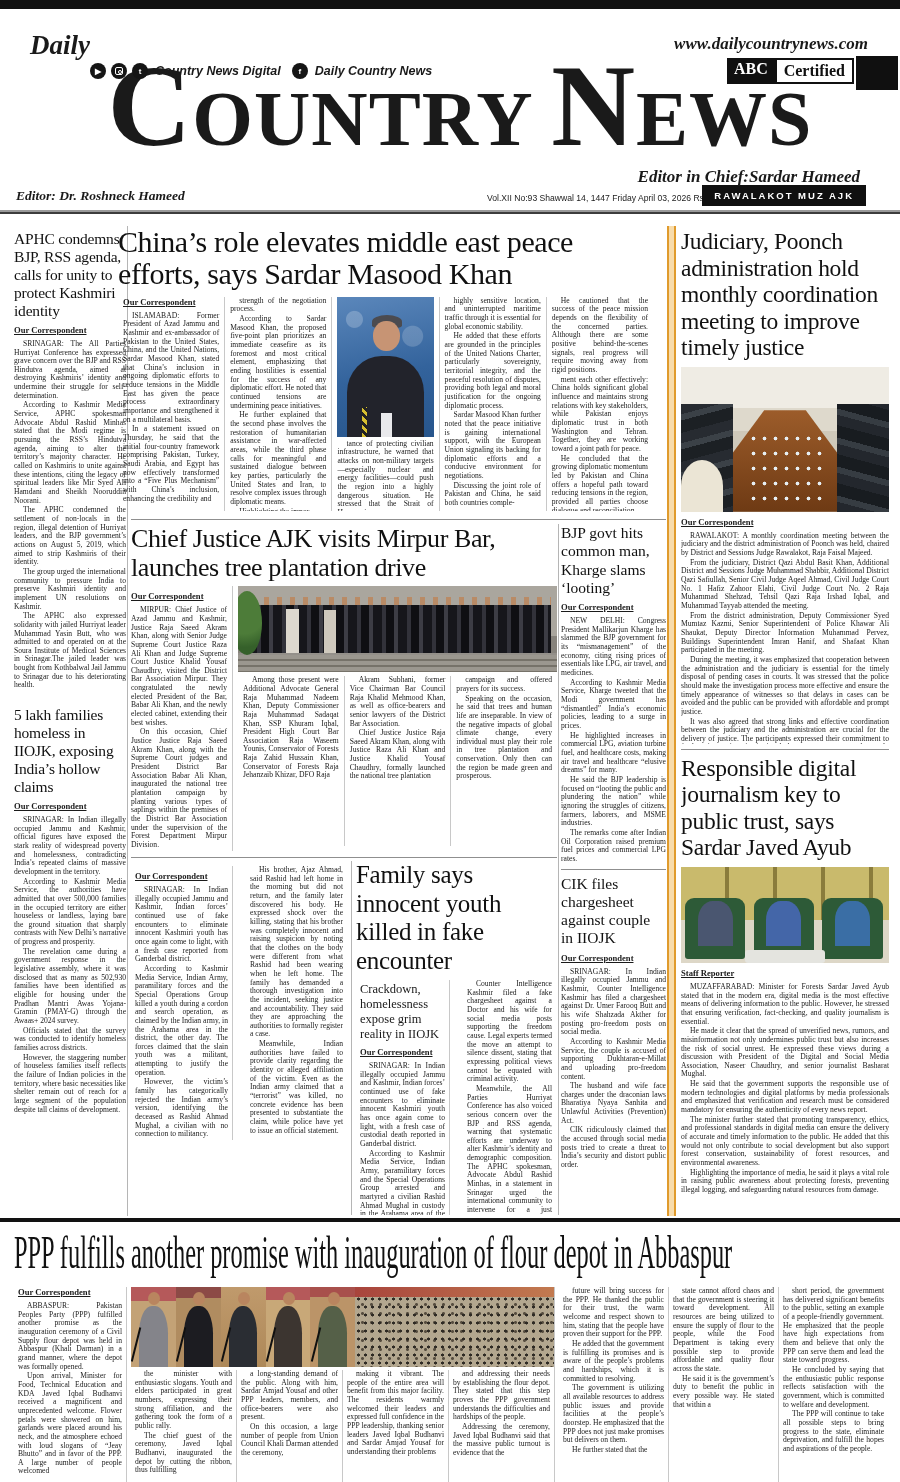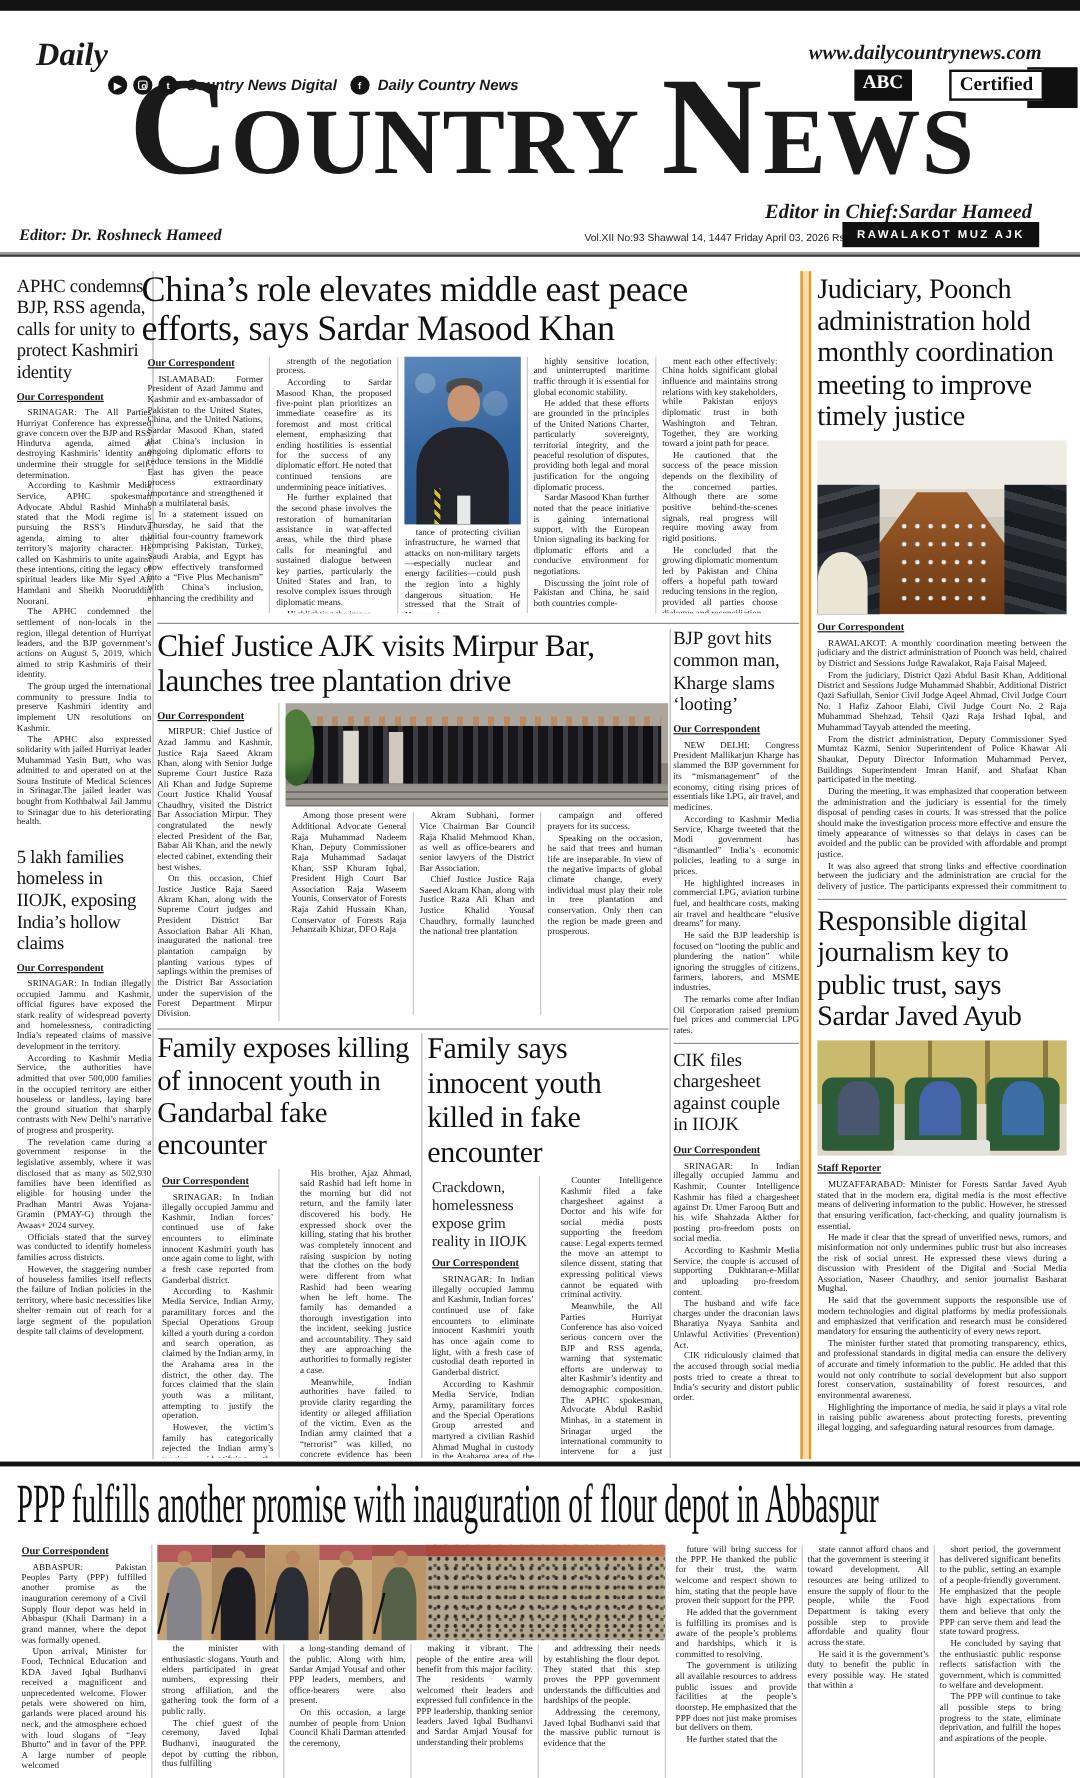--- a/index.html
+++ b/index.html
@@ -17,21 +17,21 @@
   .mast-title .ts { font-size:78px; }
   .social { position:absolute; left:90px; top:63px; display:flex; align-items:center; gap:5px; z-index:3; }
   .scirc { width:16px; height:16px; border-radius:50%; background:#151515; color:#fff;
            display:flex; align-items:center; justify-content:center; font-size:8px;
            font-family:"Liberation Sans", sans-serif; font-weight:bold; }
   .ig-glyph { width:8px; height:8px; border:1.3px solid #fff; border-radius:2px; position:relative; }
   .ig-glyph::after { content:""; position:absolute; left:2px; top:2px; width:2.4px; height:2.4px;
                      border:1px solid #fff; border-radius:50%; }
   .slabel { font-family:"Liberation Sans", sans-serif; font-weight:bold; font-style:italic;
             font-size:12.5px; margin:0 6px 0 2px; }
-  .abc-badge { position:absolute; right:30px; top:58px; display:flex; z-index:3;gap:31px; }
+  .abc-badge { position:absolute; right:46px; top:58px; display:flex; z-index:3; }
   .abc-a { background:#101010; color:#fff; font-size:16px; font-weight:bold; padding:2px 7px; }
   .abc-c { background:#fff; color:#101010; font-size:16px; font-weight:bold; padding:2px 7px;
            border:2.5px solid #101010; }
   .corner-block { position:absolute; right:2px; top:56px; width:42px; height:34px; background:#101010; }
   .editor-chief { position:absolute; right:40px; top:167px; font-size:17px; font-weight:bold; font-style:italic; z-index:3;}
   .editor { position:absolute; left:16px; top:188px; font-size:13.5px; font-weight:bold; font-style:italic; }
   .issue-line { position:absolute; left:487px; top:193px; font-size:8.6px;
                 font-family:"Liberation Sans", sans-serif; color:#222; }
   .region-box { position:absolute; right:34px; top:185px; background:#101010; color:#fff;
                 font-family:"Liberation Sans", sans-serif; font-weight:bold; font-size:9.5px;
@@ -263,22 +263,22 @@
             <p class="para">tance of protecting civilian infrastructure, he warned that attacks on non-military targets—especially nuclear and energy facilities—could push the region into a highly dangerous situation. He stressed that the Strait of Hormuz is a</p>
           </div>
       </div>
       <div class="ncol">
           <p class="para">highly sensitive location, and uninterrupted maritime traffic through it is essential for global economic stability.</p>
           <p class="para">He added that these efforts are grounded in the principles of the United Nations Charter, particularly sovereignty, territorial integrity, and the peaceful resolution of disputes, providing both legal and moral justification for the ongoing diplomatic process.</p>
           <p class="para">Sardar Masood Khan further noted that the peace initiative is gaining international support, with the European Union signaling its backing for diplomatic efforts and a conducive environment for negotiations.</p>
           <p class="para">Discussing the joint role of Pakistan and China, he said both countries comple-</p>
         </div>
       <div class="ncol">
+          <p class="para">He cautioned that the success of the peace mission depends on the flexibility of the concerned parties. Although there are some positive behind-the-scenes signals, real progress will require moving away from rigid positions.</p>
           <p class="para">ment each other effectively: China holds significant global influence and maintains strong relations with key stakeholders, while Pakistan enjoys diplomatic trust in both Washington and Tehran. Together, they are working toward a joint path for peace.</p>
-          <p class="para">He cautioned that the success of the peace mission depends on the flexibility of the concerned parties. Although there are some positive behind-the-scenes signals, real progress will require moving away from rigid positions.</p>
           <p class="para">He concluded that the growing diplomatic momentum led by Pakistan and China offers a hopeful path toward reducing tensions in the region, provided all parties choose dialogue and reconciliation.</p>
         </div>
     </div>
   </div>
 
   <div class="hr" style="left:131px;top:519px;width:535px;"></div>
 
   <div class="art-cj">
     <h2>Chief Justice AJK visits Mirpur Bar, launches tree plantation drive</h2>
     <div class="cj-body">
@@ -336,21 +336,20 @@
           <p class="para">SRINAGAR: In Indian illegally occupied Jammu and Kashmir, Counter Intelligence Kashmir has filed a chargesheet against Dr. Umer Farooq Butt and his wife Shahzada Akther for posting pro-freedom posts on social media.</p>
           <p class="para">According to Kashmir Media Service, the couple is accused of supporting Dukhtaran-e-Millat and uploading pro-freedom content.</p>
           <p class="para">The husband and wife face charges under the draconian laws Bharatiya Nyaya Sanhita and Unlawful Activities (Prevention) Act.</p>
           <p class="para">CIK ridiculously claimed that the accused through social media posts tried to create a threat to India’s security and distort public order.</p>
         </div>
     </div>
   </div>
 
   <div class="hr" style="left:131px;top:857px;width:426px;"></div>
   <div class="art-fam1">
-    <h2>Family exposes killing of innocent youth in Gandarbal fake encounter</h2>
     <div class="fam-cols">
       <div class="ncol">
         <div class="byline">Our Correspondent</div>
         <div>
             <p class="para">SRINAGAR: In Indian illegally occupied Jammu and Kashmir, Indian forces’ continued use of fake encounters to eliminate innocent Kashmiri youth has once again come to light, with a fresh case reported from Ganderbal district.</p>
             <p class="para">According to Kashmir Media Service, Indian Army, paramilitary forces and the Special Operations Group killed a youth during a cordon and search operation, as claimed by the Indian army, in the Arahama area in the district, the other day. The forces claimed that the slain youth was a militant, attempting to justify the operation.</p>
             <p class="para">However, the victim’s family has categorically rejected the Indian army’s version, identifying the deceased as Rashid Ahmad Mughal, a civilian with no connection to militancy.</p>
           </div>
       </div>
       <div class="ncol">

